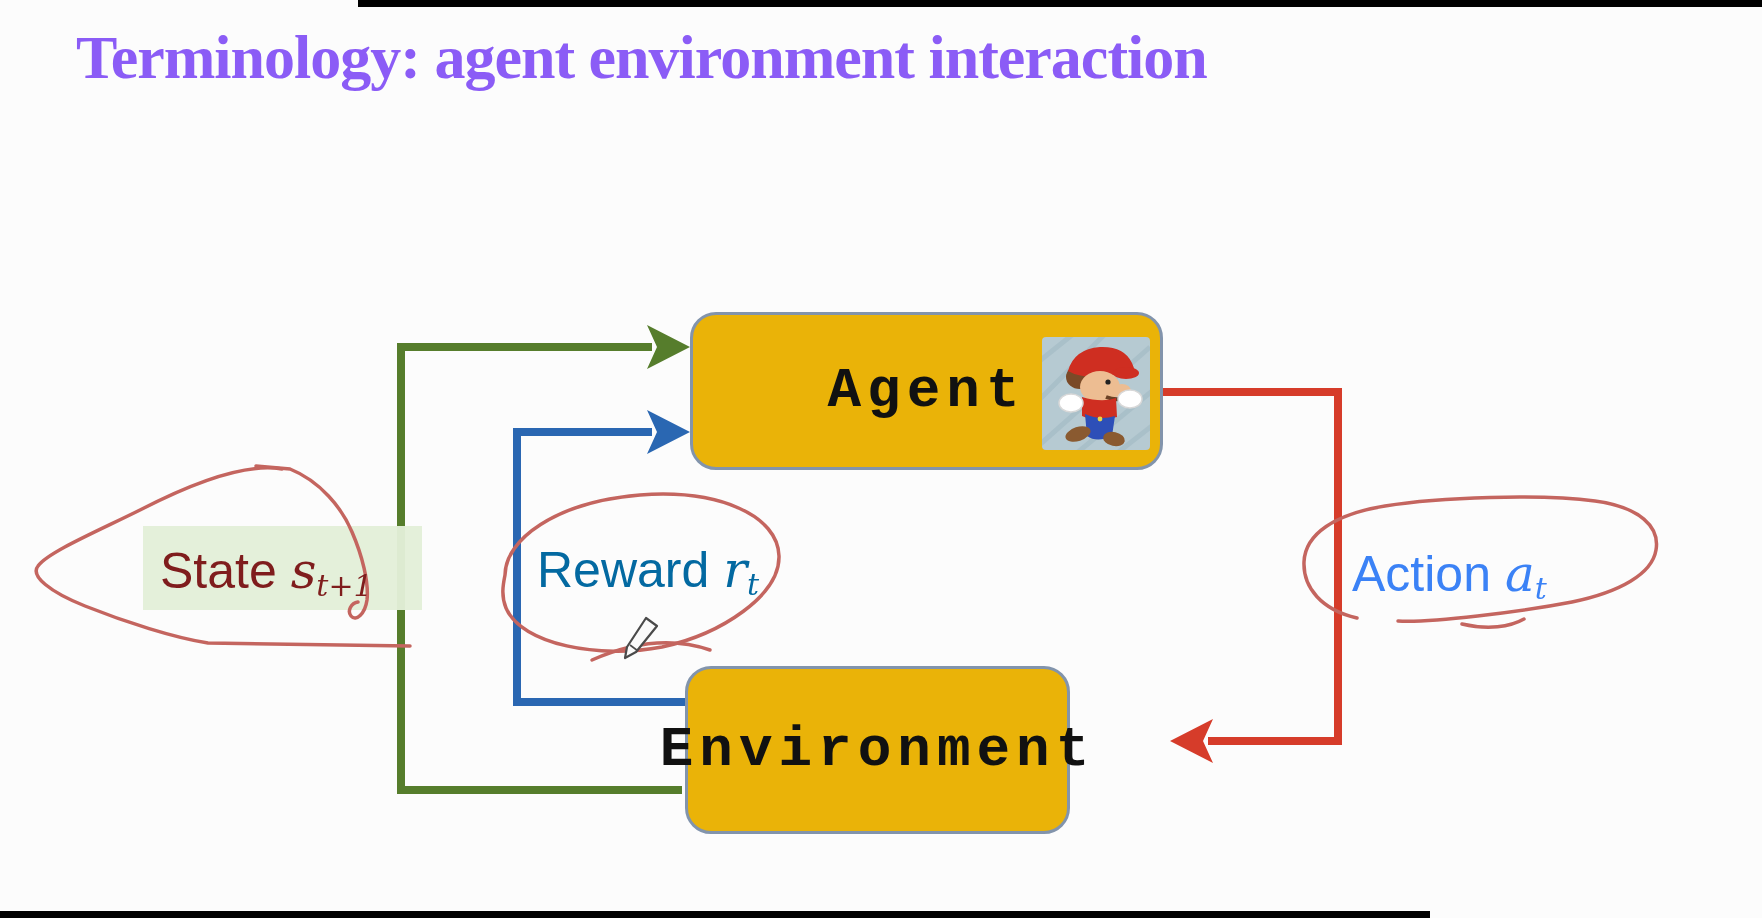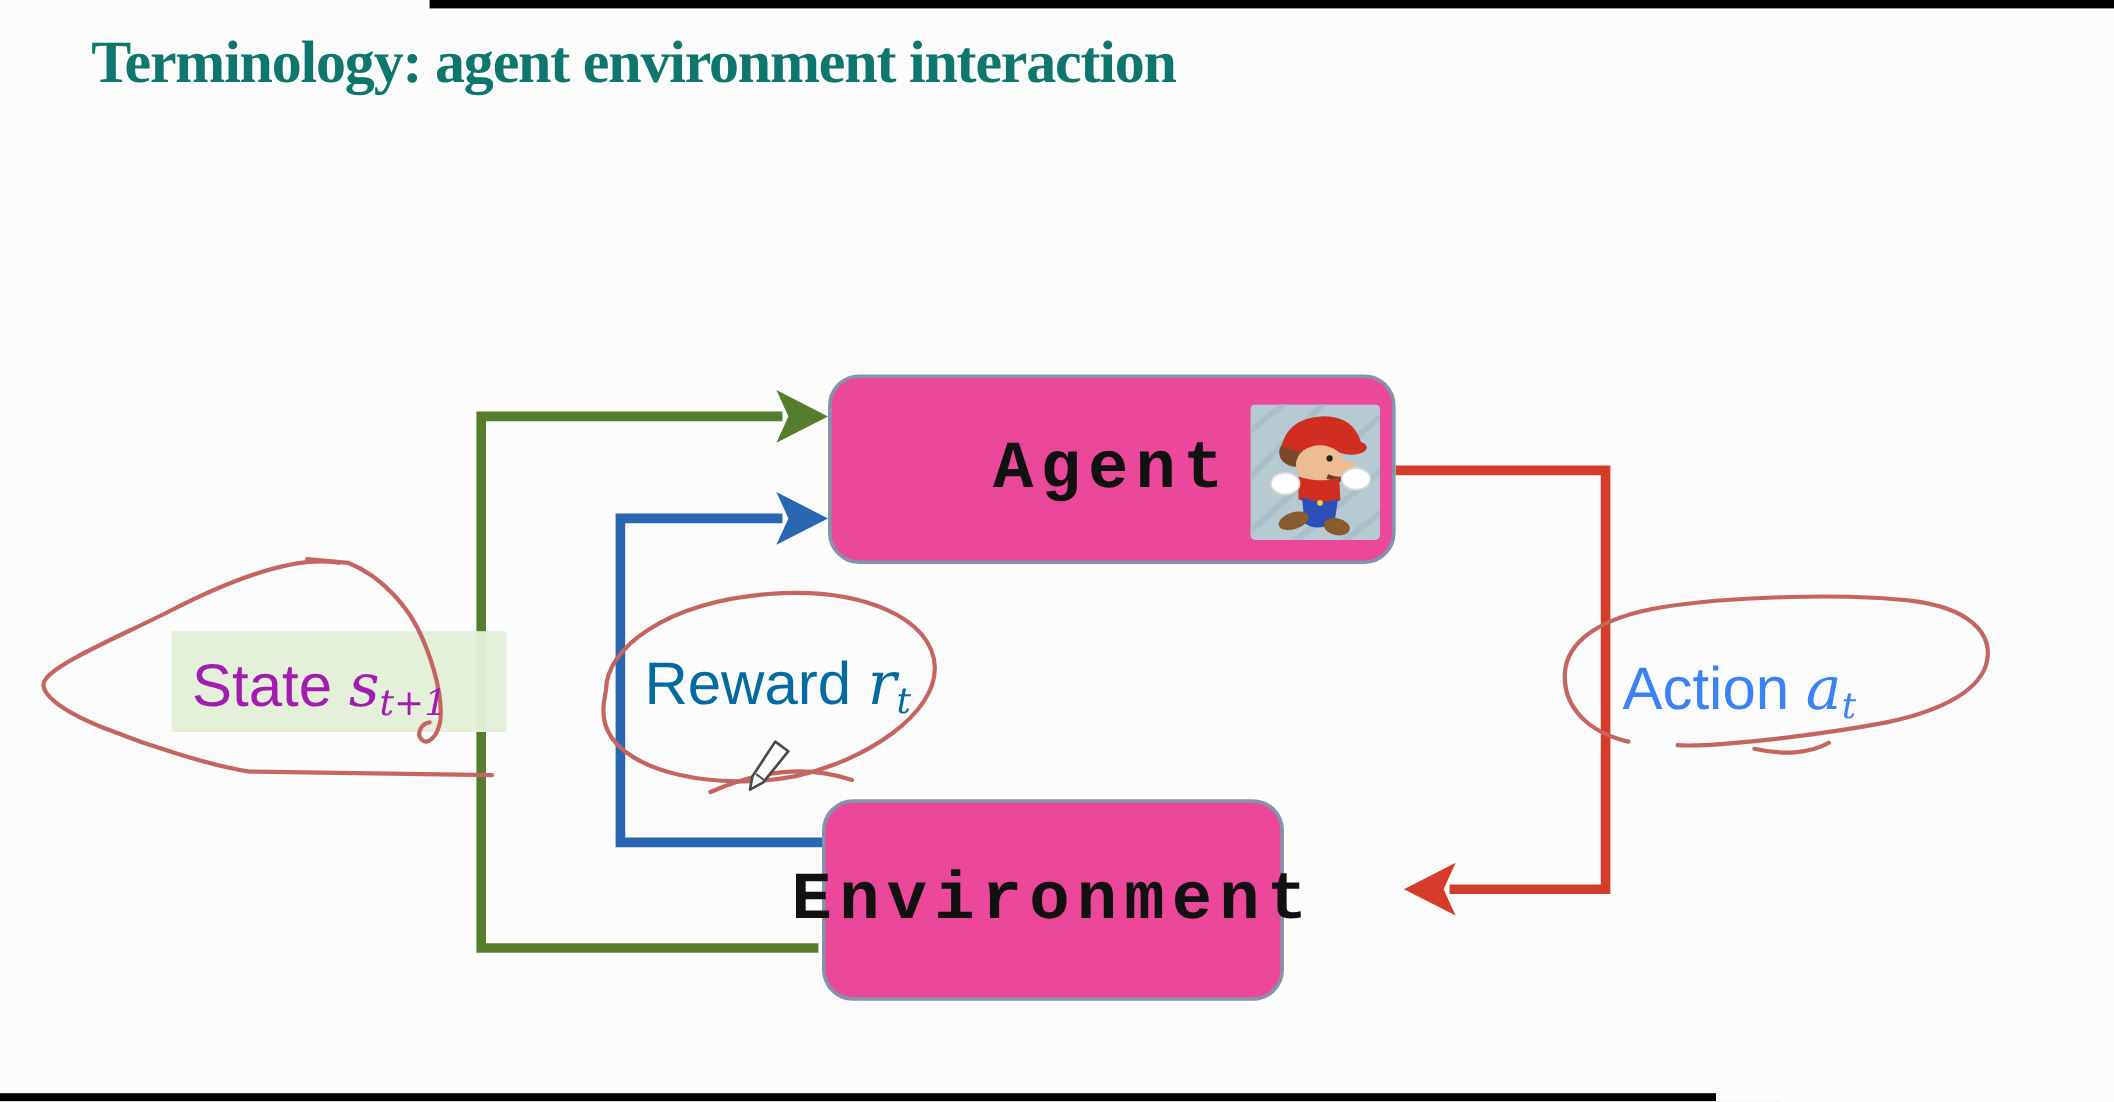--- a/index.html
+++ b/index.html
@@ -6,25 +6,25 @@
   .slide{
     position:relative;width:1762px;height:918px;background:#fcfcfc;
     overflow:hidden;font-family:"Liberation Sans",sans-serif;
   }
   .letterbox{position:absolute;background:#000;height:7px;}
   .letterbox.top{left:358px;top:0;width:1404px;}
   .letterbox.bottom{left:0;bottom:0;width:1430px;}
   .title{
     position:absolute;left:76px;top:22px;margin:0;
     font-family:"Liberation Serif",serif;font-weight:bold;
-    font-size:50px;color:#0f766e;letter-spacing:-1px;white-space:nowrap;text-align:right;
+    font-size:62px;color:#8b5cf6;letter-spacing:-1px;white-space:nowrap;text-align:right;
   }
   .diagram-svg{position:absolute;left:0;top:0;z-index:1;}
   .box{
-    position:absolute;z-index:2;background:#ec4899;border:3px solid #8294ac;
+    position:absolute;z-index:2;background:#eab308;border:3px solid #8294ac;
     border-radius:26px;display:flex;align-items:center;justify-content:center;
     box-sizing:border-box;
   }
   .box .box-label{
     font-family:"Liberation Mono","DejaVu Sans Mono",monospace;
     font-weight:bold;font-size:56px;color:#111;letter-spacing:6px;white-space:nowrap;
   }
   .box.agent{left:690px;top:312px;width:473px;height:158px;}
   .box.env{left:685px;top:666px;width:385px;height:168px;}
   .mario{position:absolute;right:10px;top:22px;width:108px;height:113px;border-radius:4px;overflow:hidden;}
@@ -103,21 +103,21 @@
       <ellipse cx="88" cy="62" rx="12" ry="9" fill="#ffffff" stroke="#d8d8d8" stroke-width="1.5"></ellipse>
       <ellipse cx="36" cy="97" rx="13" ry="7" fill="#8a5a30" transform="rotate(-18 36 97)"></ellipse>
       <ellipse cx="72" cy="102" rx="11" ry="7" fill="#8a5a30" transform="rotate(12 72 102)"></ellipse>
     </svg>
   </div>
 
   <div class="box env">
     <span class="box-label">Environment</span>
   </div>
 
-  <div class="flow-label label-state" style="color: #a21caf;">
+  <div class="flow-label label-state" style="color: #7f1d1d;">
     <span>State</span><span> </span><span class="math"><span>s</span><sub>t+1</sub></span>
   </div>
 
   <div class="flow-label label-reward" style="color: #0369a1;">
     <span>Reward</span><span> </span><span class="math"><span>r</span><sub>t</sub></span>
   </div>
 
   <div class="flow-label label-action" style="color: #3b82f6;">
     <span>Action</span><span> </span><span class="math"><span>a</span><sub>t</sub></span>
   </div>

